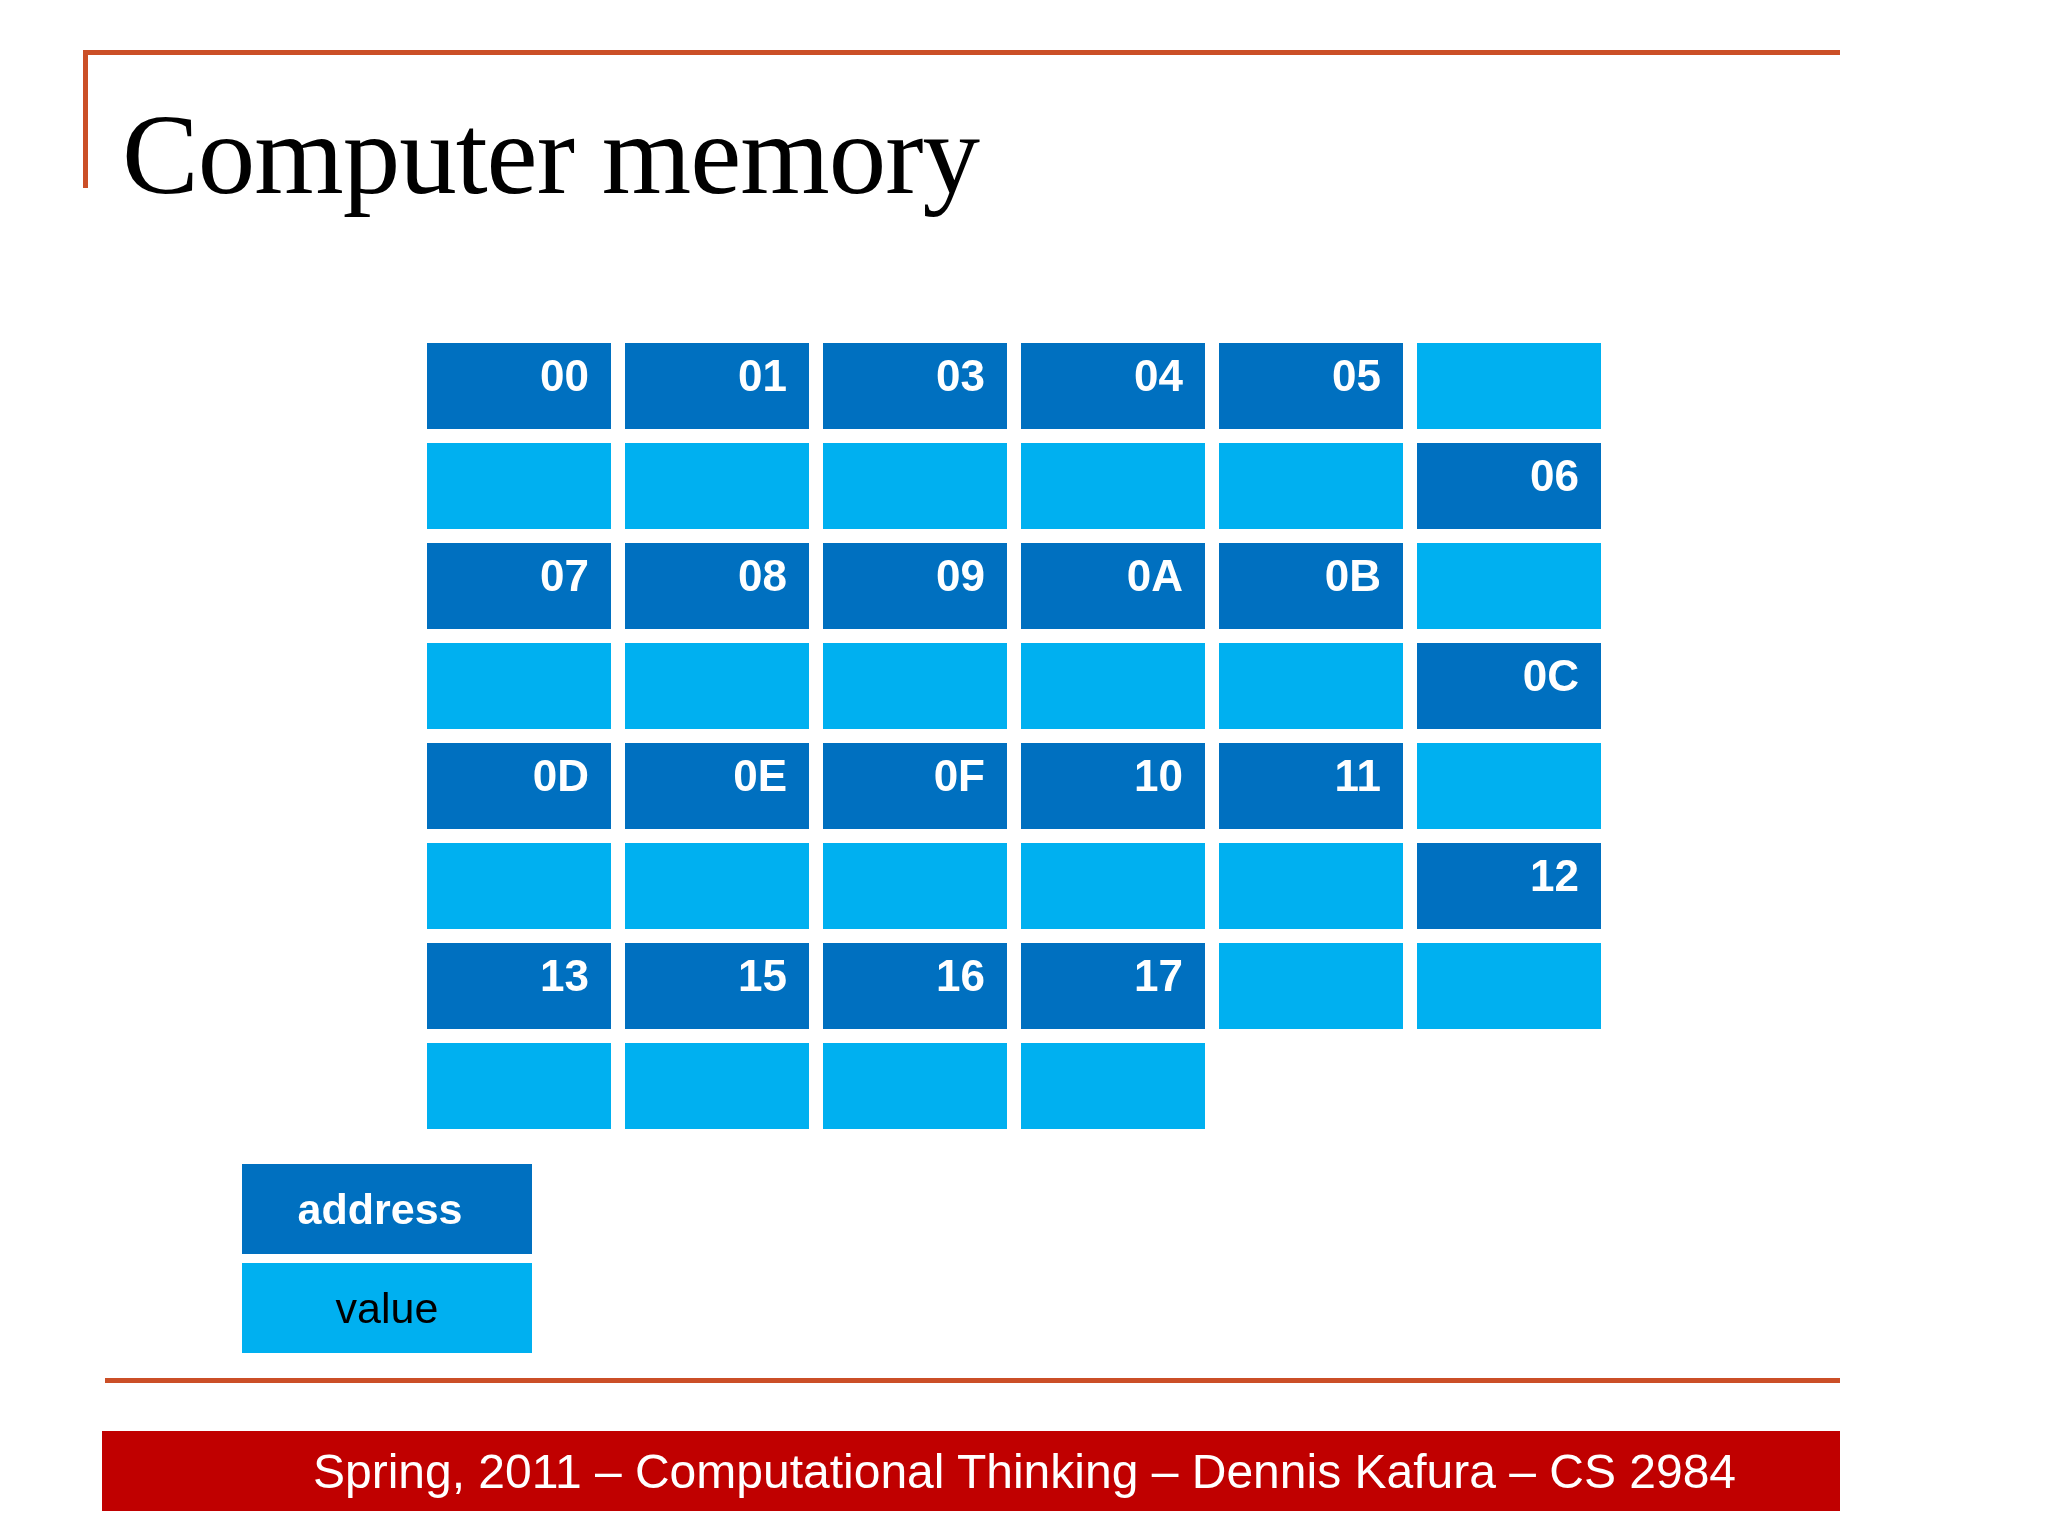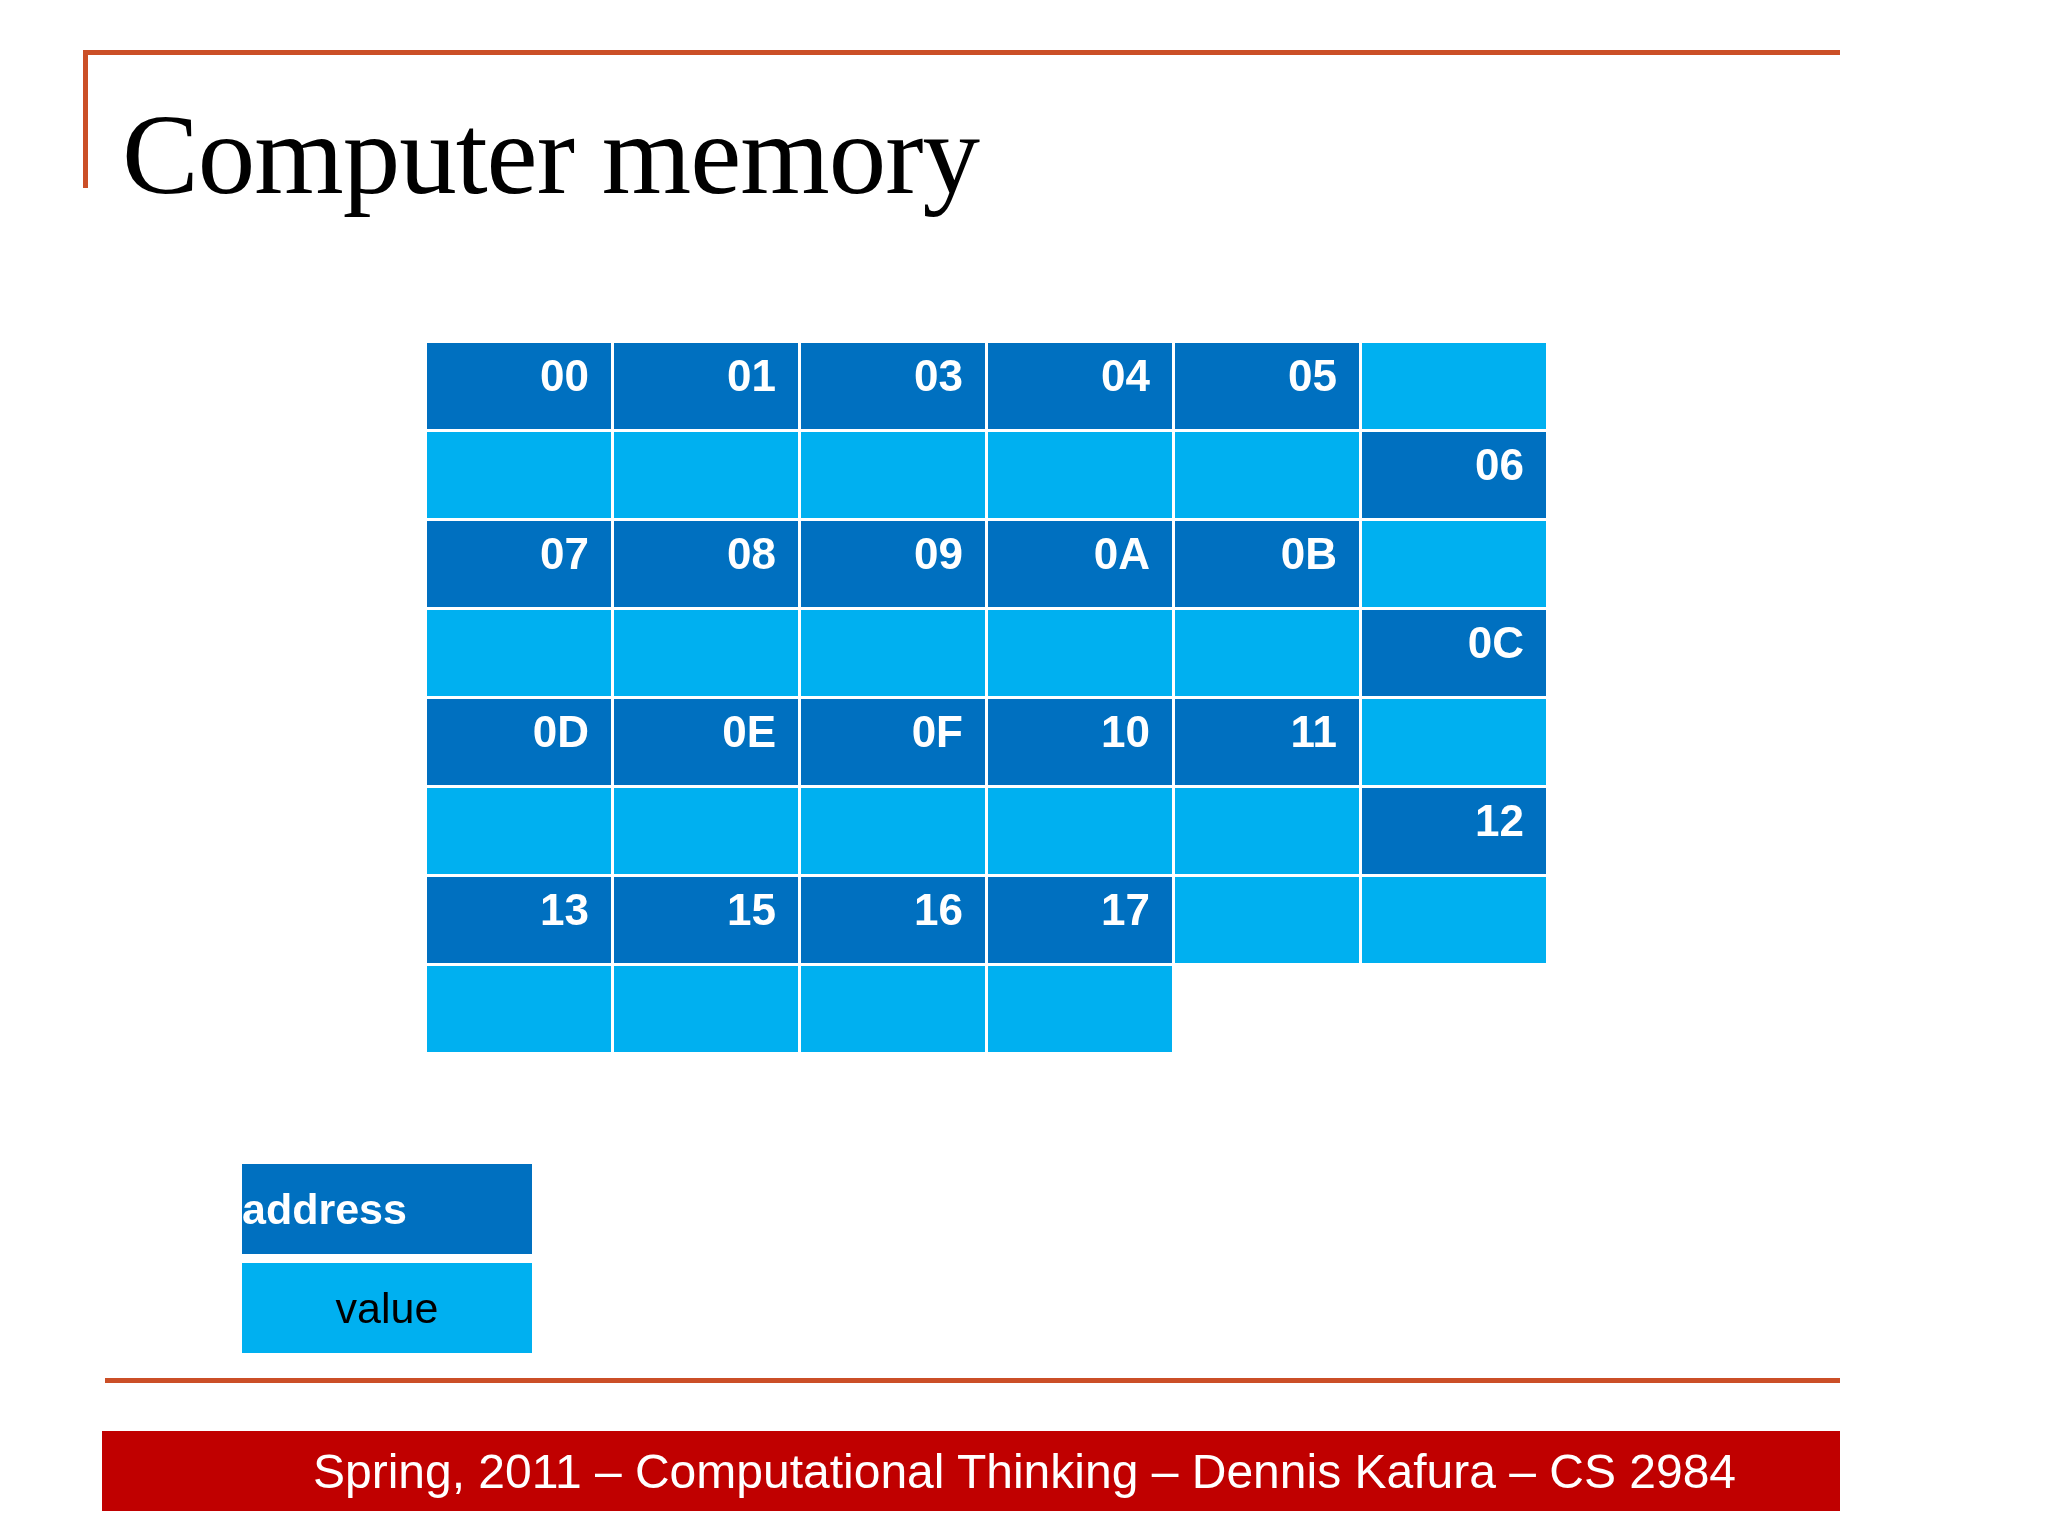--- a/index.html
+++ b/index.html
@@ -15,34 +15,34 @@
     position:absolute;left:83px;top:50px;width:5px;height:138px;
     background:var(--accent-line,#CB4F27);
   }
   .title{
     position:absolute;left:122px;top:88px;
     font-family:"Liberation Serif",serif;font-size:115px;line-height:1.17;
     color:var(--title-text,#000000);white-space:nowrap;letter-spacing:-1px;
   }
   .grid{
     position:absolute;left:427px;top:343px;
-    display:grid;grid-template-columns:repeat(6,184px);grid-auto-rows:86px;gap:3px;
+    display:grid;grid-template-columns:repeat(6,184px);grid-auto-rows:86px;gap:14px;
   }
   .cell{display:flex;}
   .cell.addr{
     background:var(--address-fill,#0070C0);color:#ffffff;
     font-weight:bold;font-size:44px;line-height:1.15;
     justify-content:flex-end;align-items:flex-start;
     padding:8px 22px 0 0;box-sizing:border-box;
   }
   .cell.val{background:var(--value-fill,#00B0F0);}
   .legend-addr{
     position:absolute;left:242px;top:1164px;width:290px;height:90px;
     background:var(--address-fill,#0070C0);color:#ffffff;font-weight:bold;font-size:43px;
-    display:flex;align-items:center;justify-content:flex-start;
+    display:flex;align-items:center;justify-content:center;
     padding-right:14px;box-sizing:border-box;
   }
   .legend-val{
     position:absolute;left:242px;top:1263px;width:290px;height:90px;
     background:var(--value-fill,#00B0F0);color:#000000;font-size:43px;
     display:flex;align-items:center;justify-content:center;
   }
   .bottom-line{
     position:absolute;left:105px;top:1378px;width:1840px;height:5px;
     background:var(--accent-line,#CB4F27);

